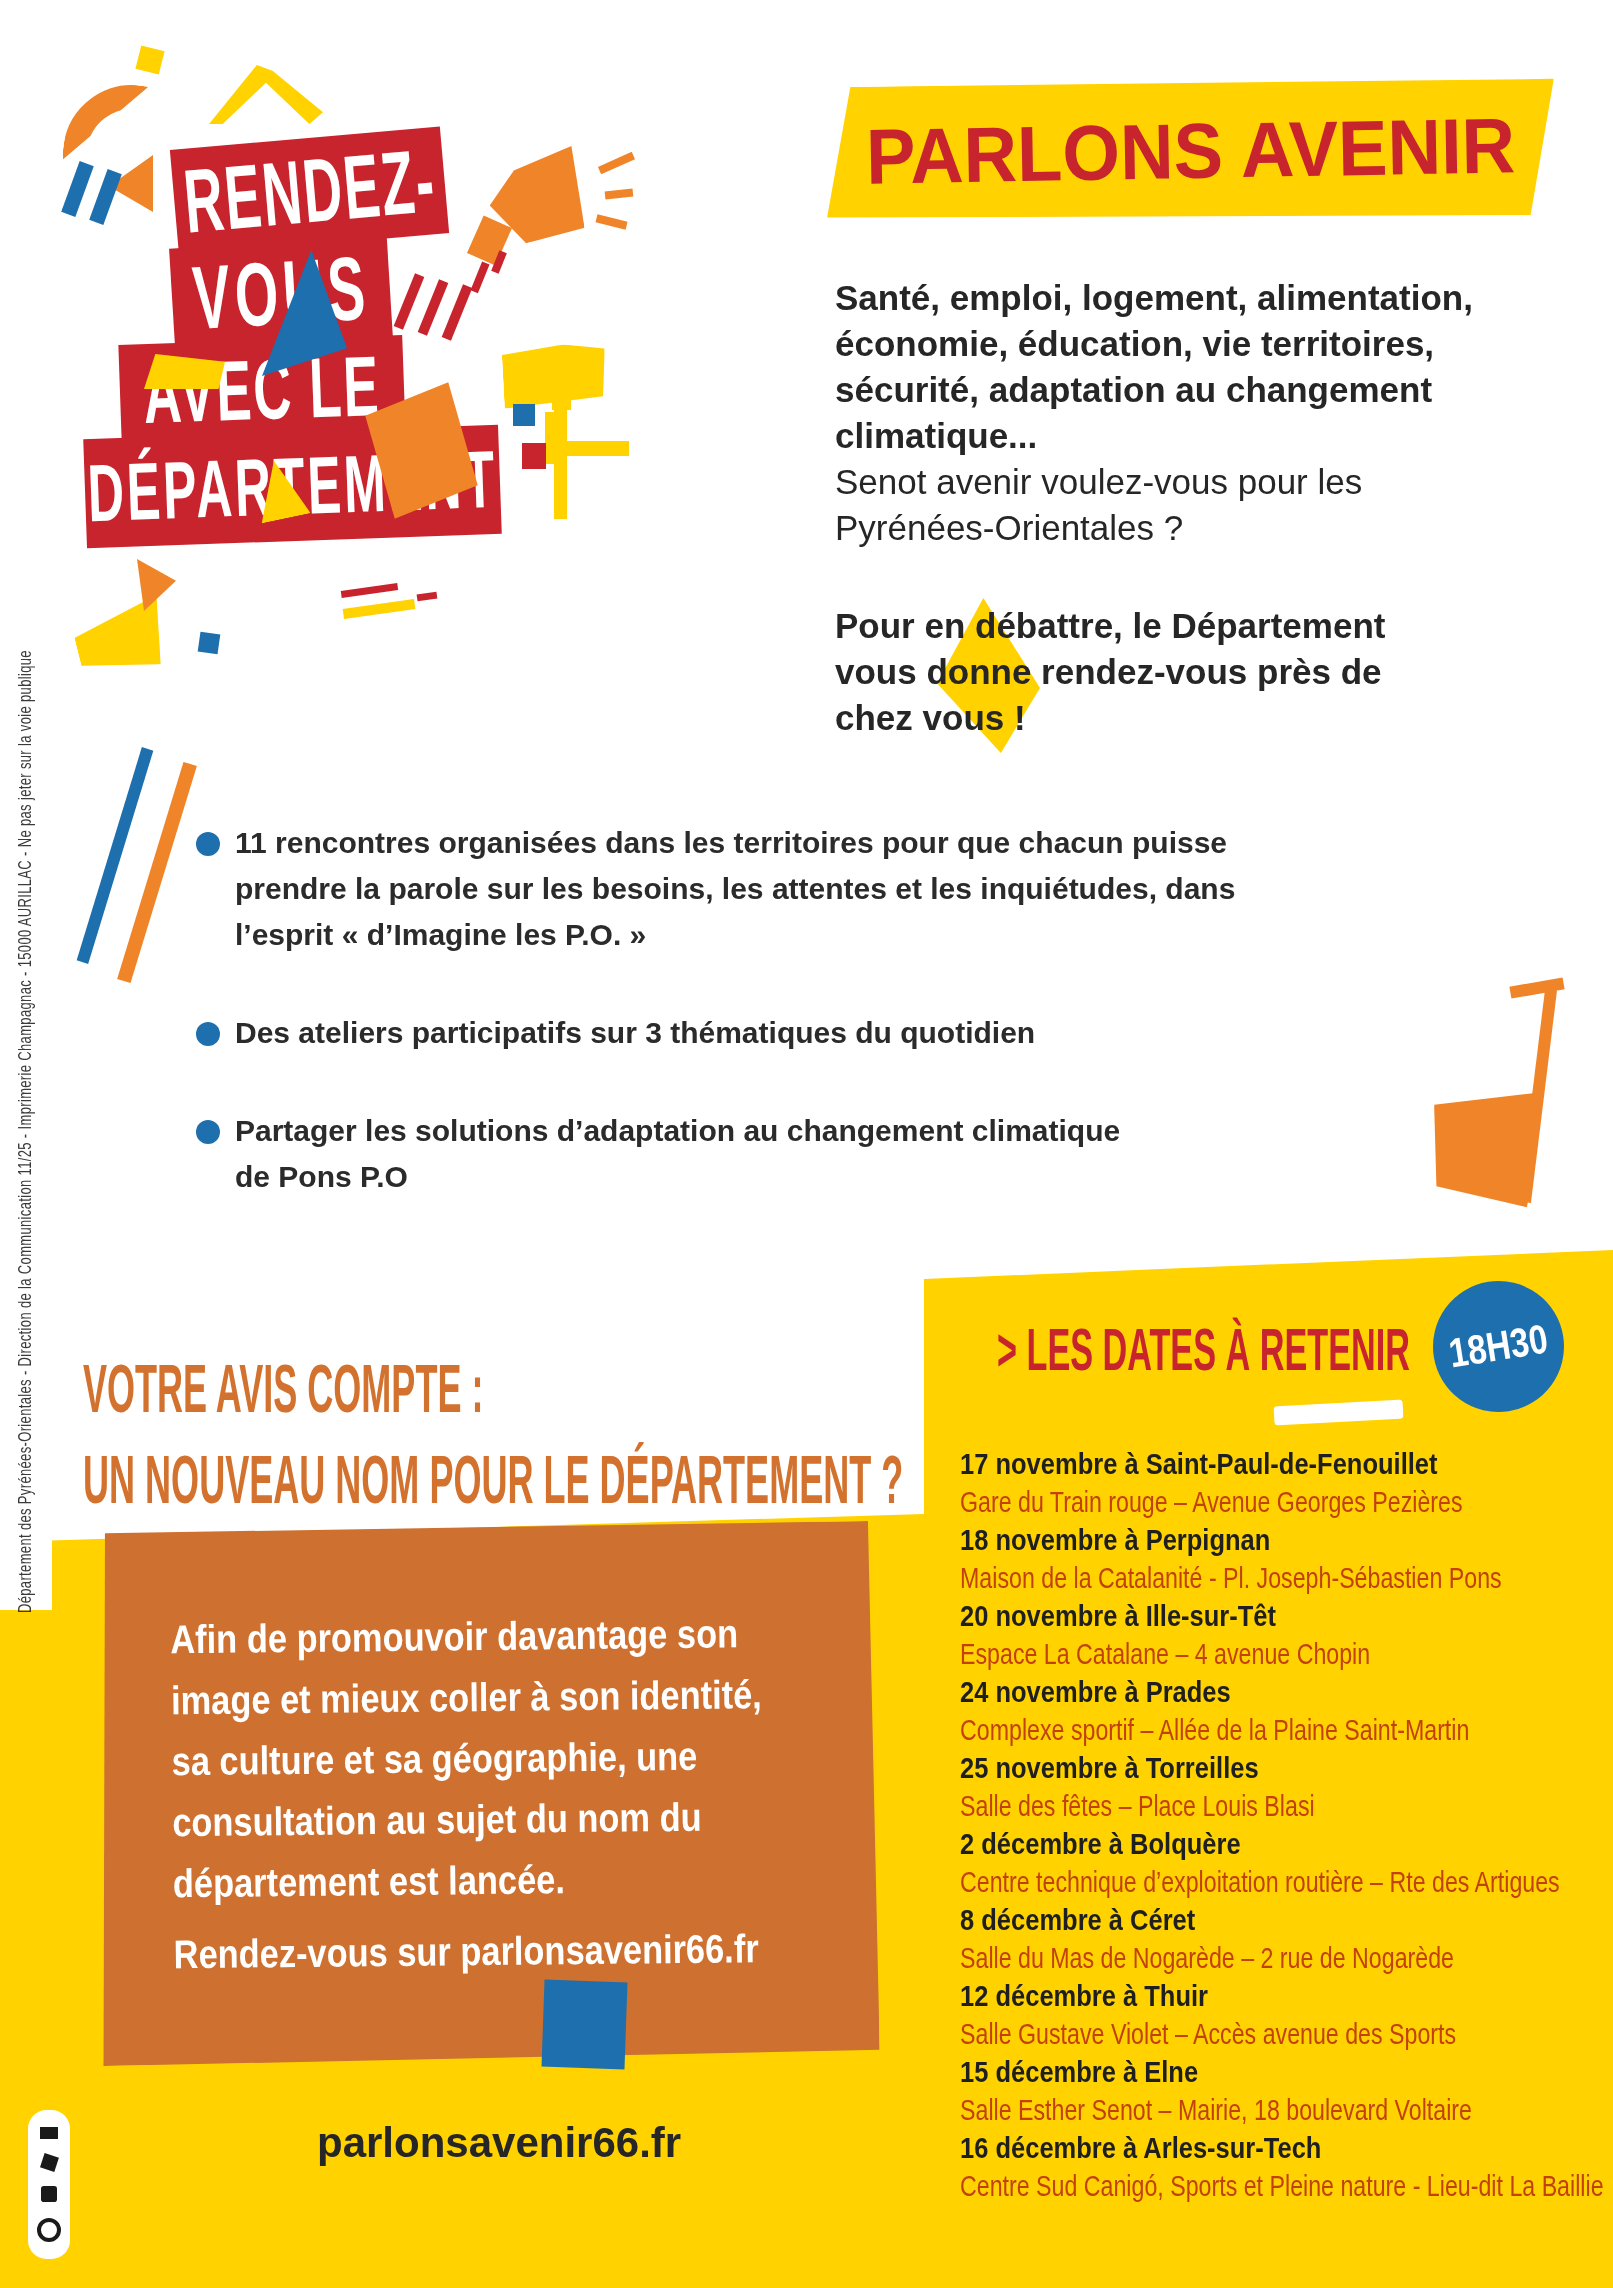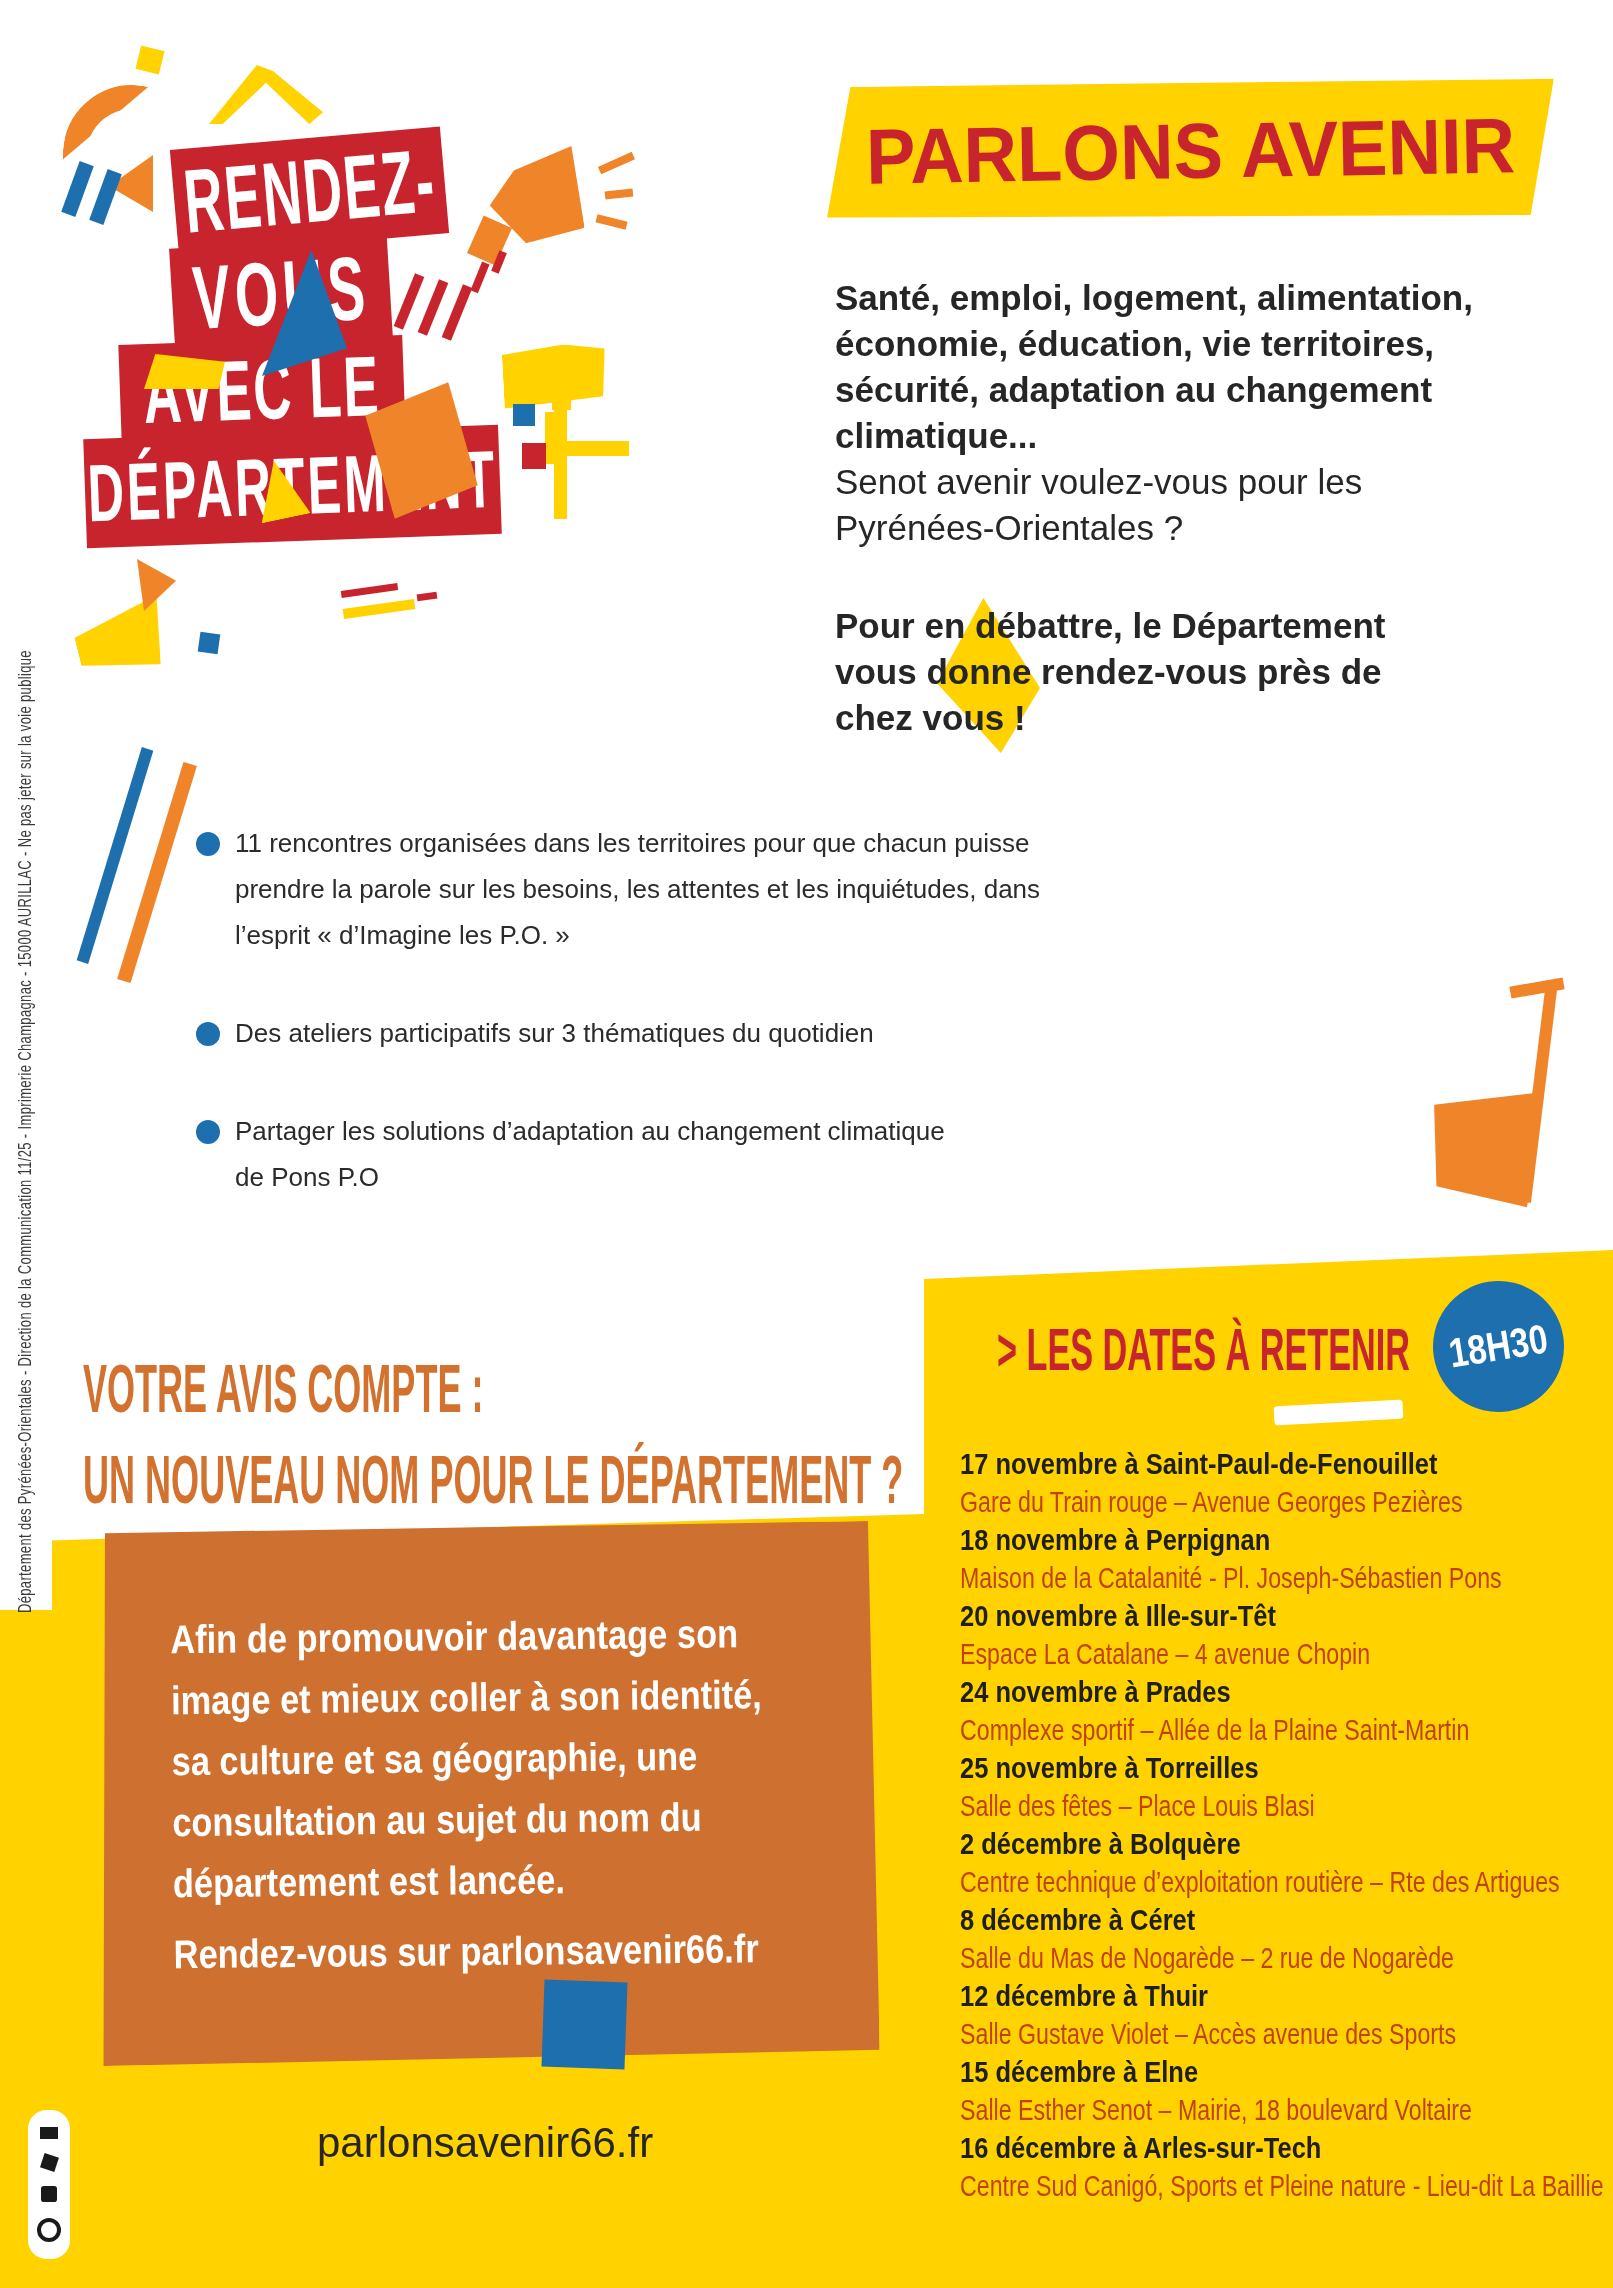--- a/index.html
+++ b/index.html
@@ -14,21 +14,21 @@
   .banner{position:absolute;left:826px;top:81px;width:729px;height:140px;background:#ffd200;
           clip-path:polygon(3.5% 0,100% 3%,96.5% 100%,0 93%);transform:rotate(-1deg);
           display:flex;align-items:center;justify-content:center;z-index:2;}
   .banner span{color:#c8242e;font-weight:bold;font-size:78px;transform:scaleX(0.95);white-space:nowrap;}
   
   .intro{position:absolute;left:835px;top:275px;width:775px;font-size:35px;line-height:46px;z-index:2;}
   .intro .b{font-weight:bold;}
   .intro .cta{margin-top:52px;font-weight:bold;}
   
   .bullets{position:absolute;left:196px;top:820px;width:1320px;z-index:2;}
-  .bullets .li{position:relative;padding-left:39px;font-size:26px;line-height:46px;color:#2b2b2b;margin-bottom:52px;}
+  .bullets .li{position:relative;padding-left:39px;font-size:30px;line-height:46px;color:#2b2b2b;margin-bottom:52px;font-weight:bold;}
   .bullets .dot{position:absolute;left:0;top:12px;width:24px;height:24px;border-radius:50%;background:#1d6fad;}
   
   .disp{font-weight:bold;white-space:nowrap;display:inline-block;transform-origin:0 50%;}
   
   .orange-box{position:absolute;left:96px;top:1525px;width:781px;height:537px;background:#cd7030;
               clip-path:polygon(1.5% 0.8%,99.2% 0,100% 98.5%,0.6% 100%);transform:rotate(-0.6deg);z-index:1;}
   .orange-box .txt{position:absolute;left:76px;top:81px;font-size:40px;line-height:61px;color:#fff;font-weight:bold;}
   .orange-box .txt span{display:inline-block;transform:scaleX(0.86);transform-origin:0 0;white-space:pre-line;}
   .orange-box .cta2{position:absolute;left:76px;top:404px;font-size:40px;color:#fff;font-weight:bold;}
   .orange-box .cta2 span{display:inline-block;transform:scaleX(0.86);transform-origin:0 0;white-space:nowrap;}
@@ -172,21 +172,21 @@
   <div class="orange-box">
     <div class="txt"><span>Afin de promouvoir davantage son
 image et mieux coller à son identité,
 sa culture et sa géographie, une
 consultation au sujet du nom du
 département est lancée.</span></div>
     <div class="cta2"><span>Rendez-vous sur parlonsavenir66.fr</span></div>
   </div>
   <div class="abs" style="left:543px;top:1981px;width:83px;height:87px;background:#1d6fad;transform:rotate(2deg);z-index:2;"></div>
 
-  <div class="abs" style="left:317px;top:2119px;font-size:42px;font-weight:normal;color:#262626;z-index:2;">parlonsavenir66.fr</div>
+  <div class="abs" style="left:317px;top:2119px;font-size:42px;font-weight:bold;color:#262626;z-index:2;">parlonsavenir66.fr</div>
 
   <div class="abs" style="left:997px;top:1316px;z-index:2;color:#c8242e;">
     <span class="disp" style="font-size:59px;transform:scaleX(0.58);">
       <span>&gt;</span>
       <span>LES DATES À RETENIR</span>
     </span>
   </div>
   <div class="abs" style="left:1274px;top:1403px;width:129px;height:18.5px;background:#ffffff;transform:rotate(-3deg);border-radius:3.7px;z-index:2;"></div>
   <div class="badge">
     <span>18H30</span>

